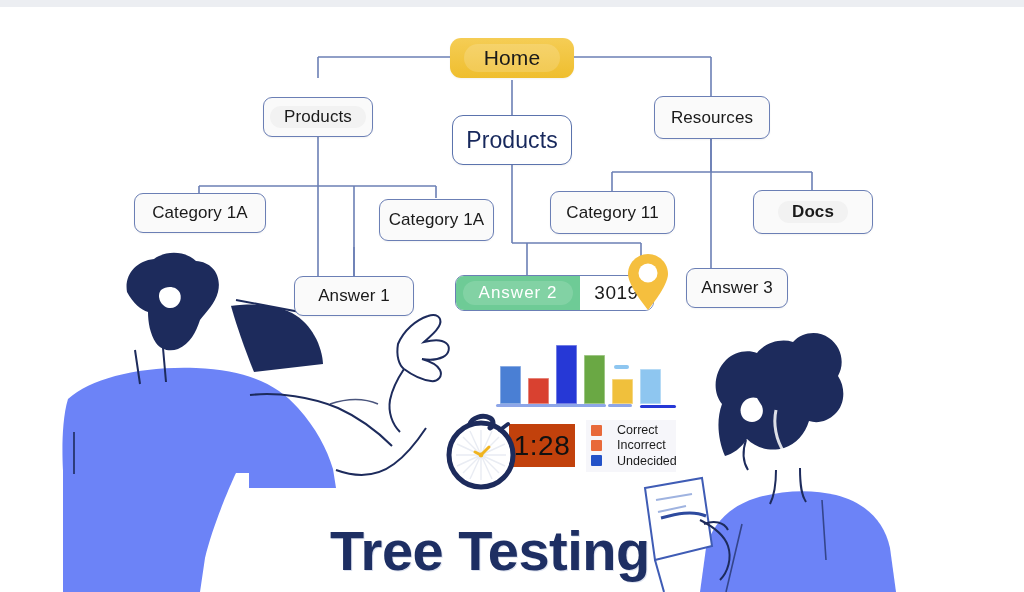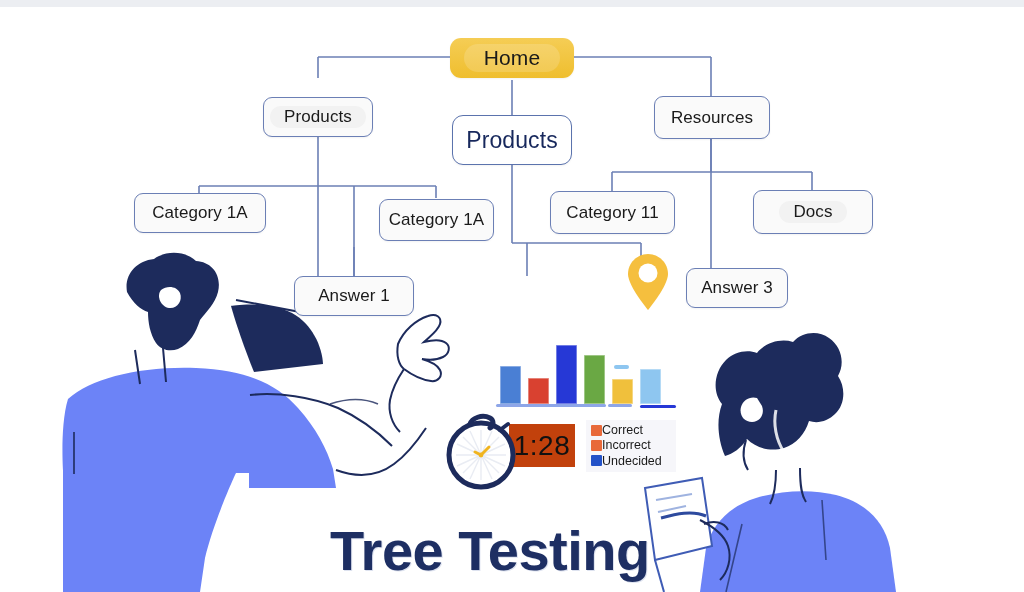--- a/index.html
+++ b/index.html
@@ -121,21 +121,21 @@
     height: 3px;
     border-radius: 2px;
   }
   .legend {
     position: absolute;
     background: #f6f6fa;
     padding: 3px 6px 4px 5px;
     display: flex; flex-direction: column;
     gap: 1px;
   }
-  .legend-row { display: flex; align-items: center; gap: 0; }
+  .legend-row { display: flex; align-items: center; gap: 15px; }
   .legend-swatch { width: 11px; height: 11px; border-radius: 1px; flex: 0 0 auto; }
   .legend-label { font-size: 12.5px; color: #1b1b1b; line-height: 1.15; }
 
   .timer-box {
     position: absolute;
     background: #c2410c;
     display: flex; align-items: center; justify-content: center;
   }
   .timer-text {
     font-size: 28px; color: #111; letter-spacing: .5px;
@@ -215,32 +215,38 @@
   </div>
 
   <div class="node" style="left:379px; top:199px; width:115px; height:42px;">
     <span>Category 1A</span>
   </div>
 
   <div class="node" style="left:550px; top:191px; width:125px; height:43px;">
     <span>Category 11</span>
   </div>
 
-  <div class="node" style="left:753px; top:190px; width:120px; height:44px;">
+  <div class="node" style="left:753px; top:190px; width:120px; height:44px;font-weight:bold;">
     <span class="pill">Docs</span>
   </div>
 
   <div class="node" style="left:294px; top:276px; width:120px; height:40px;">
     <span>Answer 1</span>
   </div>
 
   <div class="node" style="left:686px; top:268px; width:102px; height:40px;">
     <span>Answer 3</span>
   </div>
 
+  <div class="answer2-wrap" style="left:455px; top:275px; width:199px; height:36px;">
+    <div class="answer2-green" style="width:124px;">
+      <span class="gpill">Answer 2</span>
+    </div>
+    <div class="answer2-count">3019</div>
+  </div>
 
   <svg class="map-pin" style="left:626px; top:252px;" width="44" height="62" viewBox="0 0 44 62">
     <path d="M22,2 C11,2 2,11 2,22 C2,34 22,58 22,58 C22,58 42,34 42,22 C42,11 33,2 22,2 Z" fill="#f5bf3e"></path>
     <circle cx="22" cy="21" r="9.5" fill="#ffffff"></circle>
   </svg>
 
   <svg class="layer" id="people-layer" viewBox="0 0 1024 592">
 
     <g>
 

